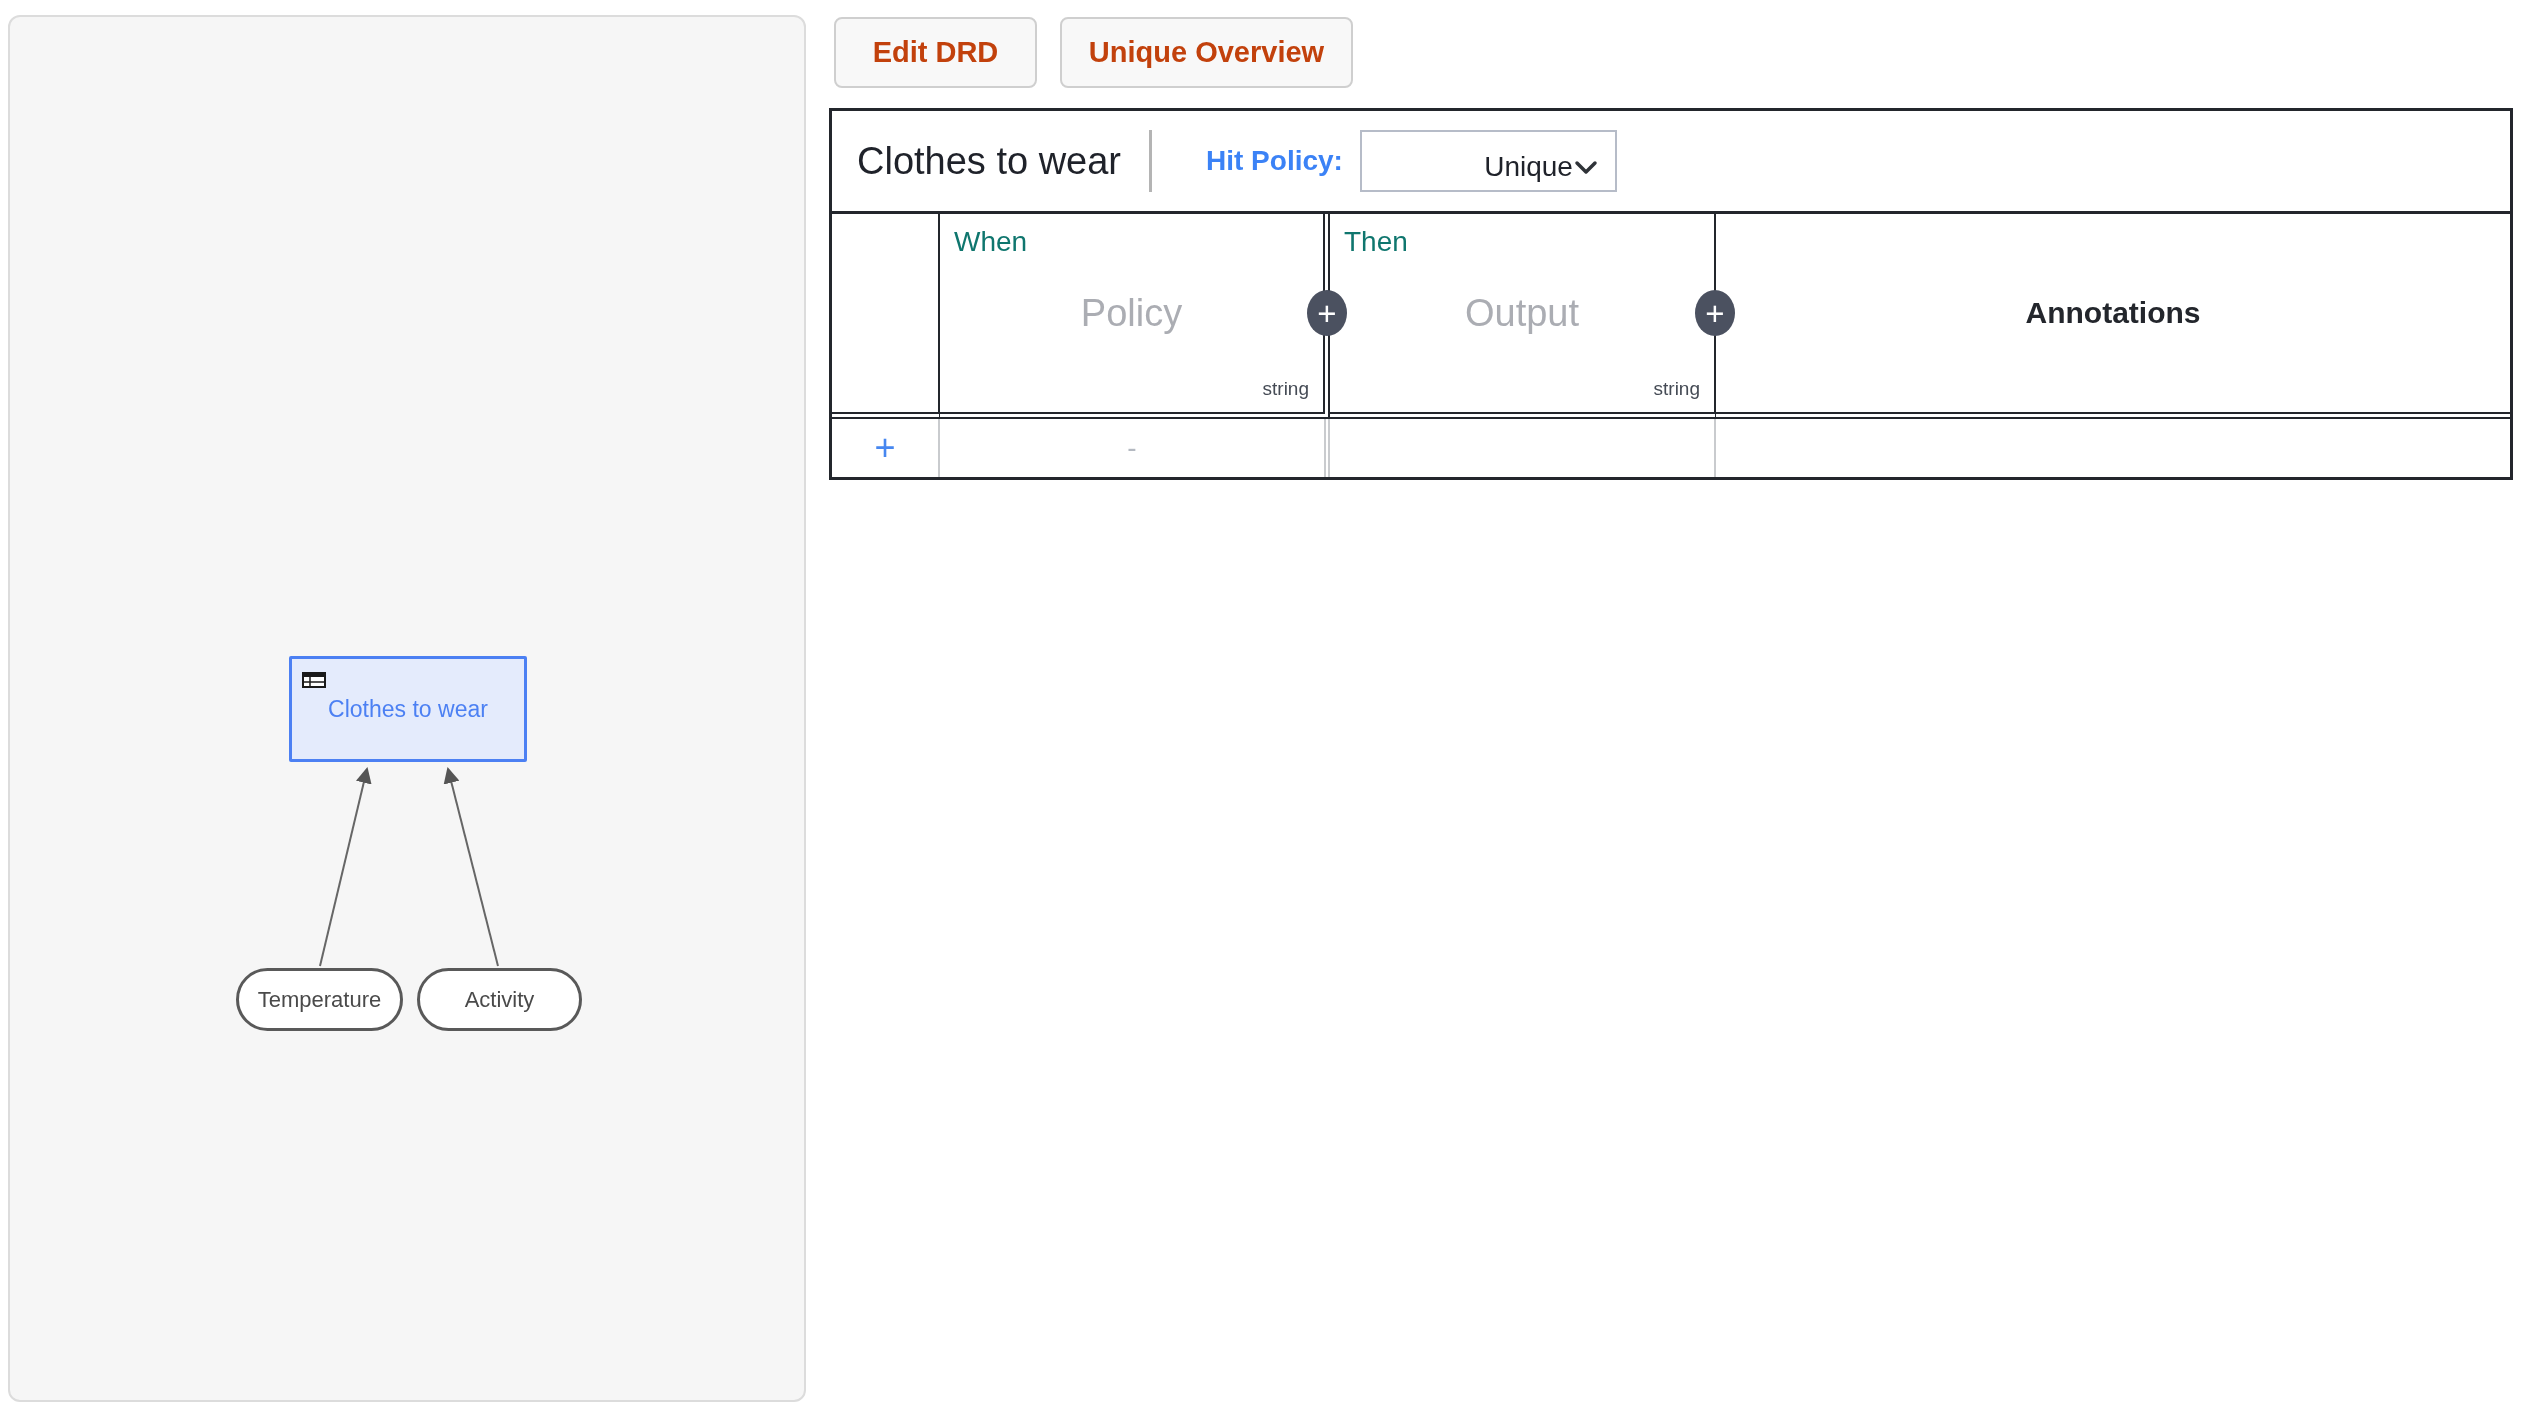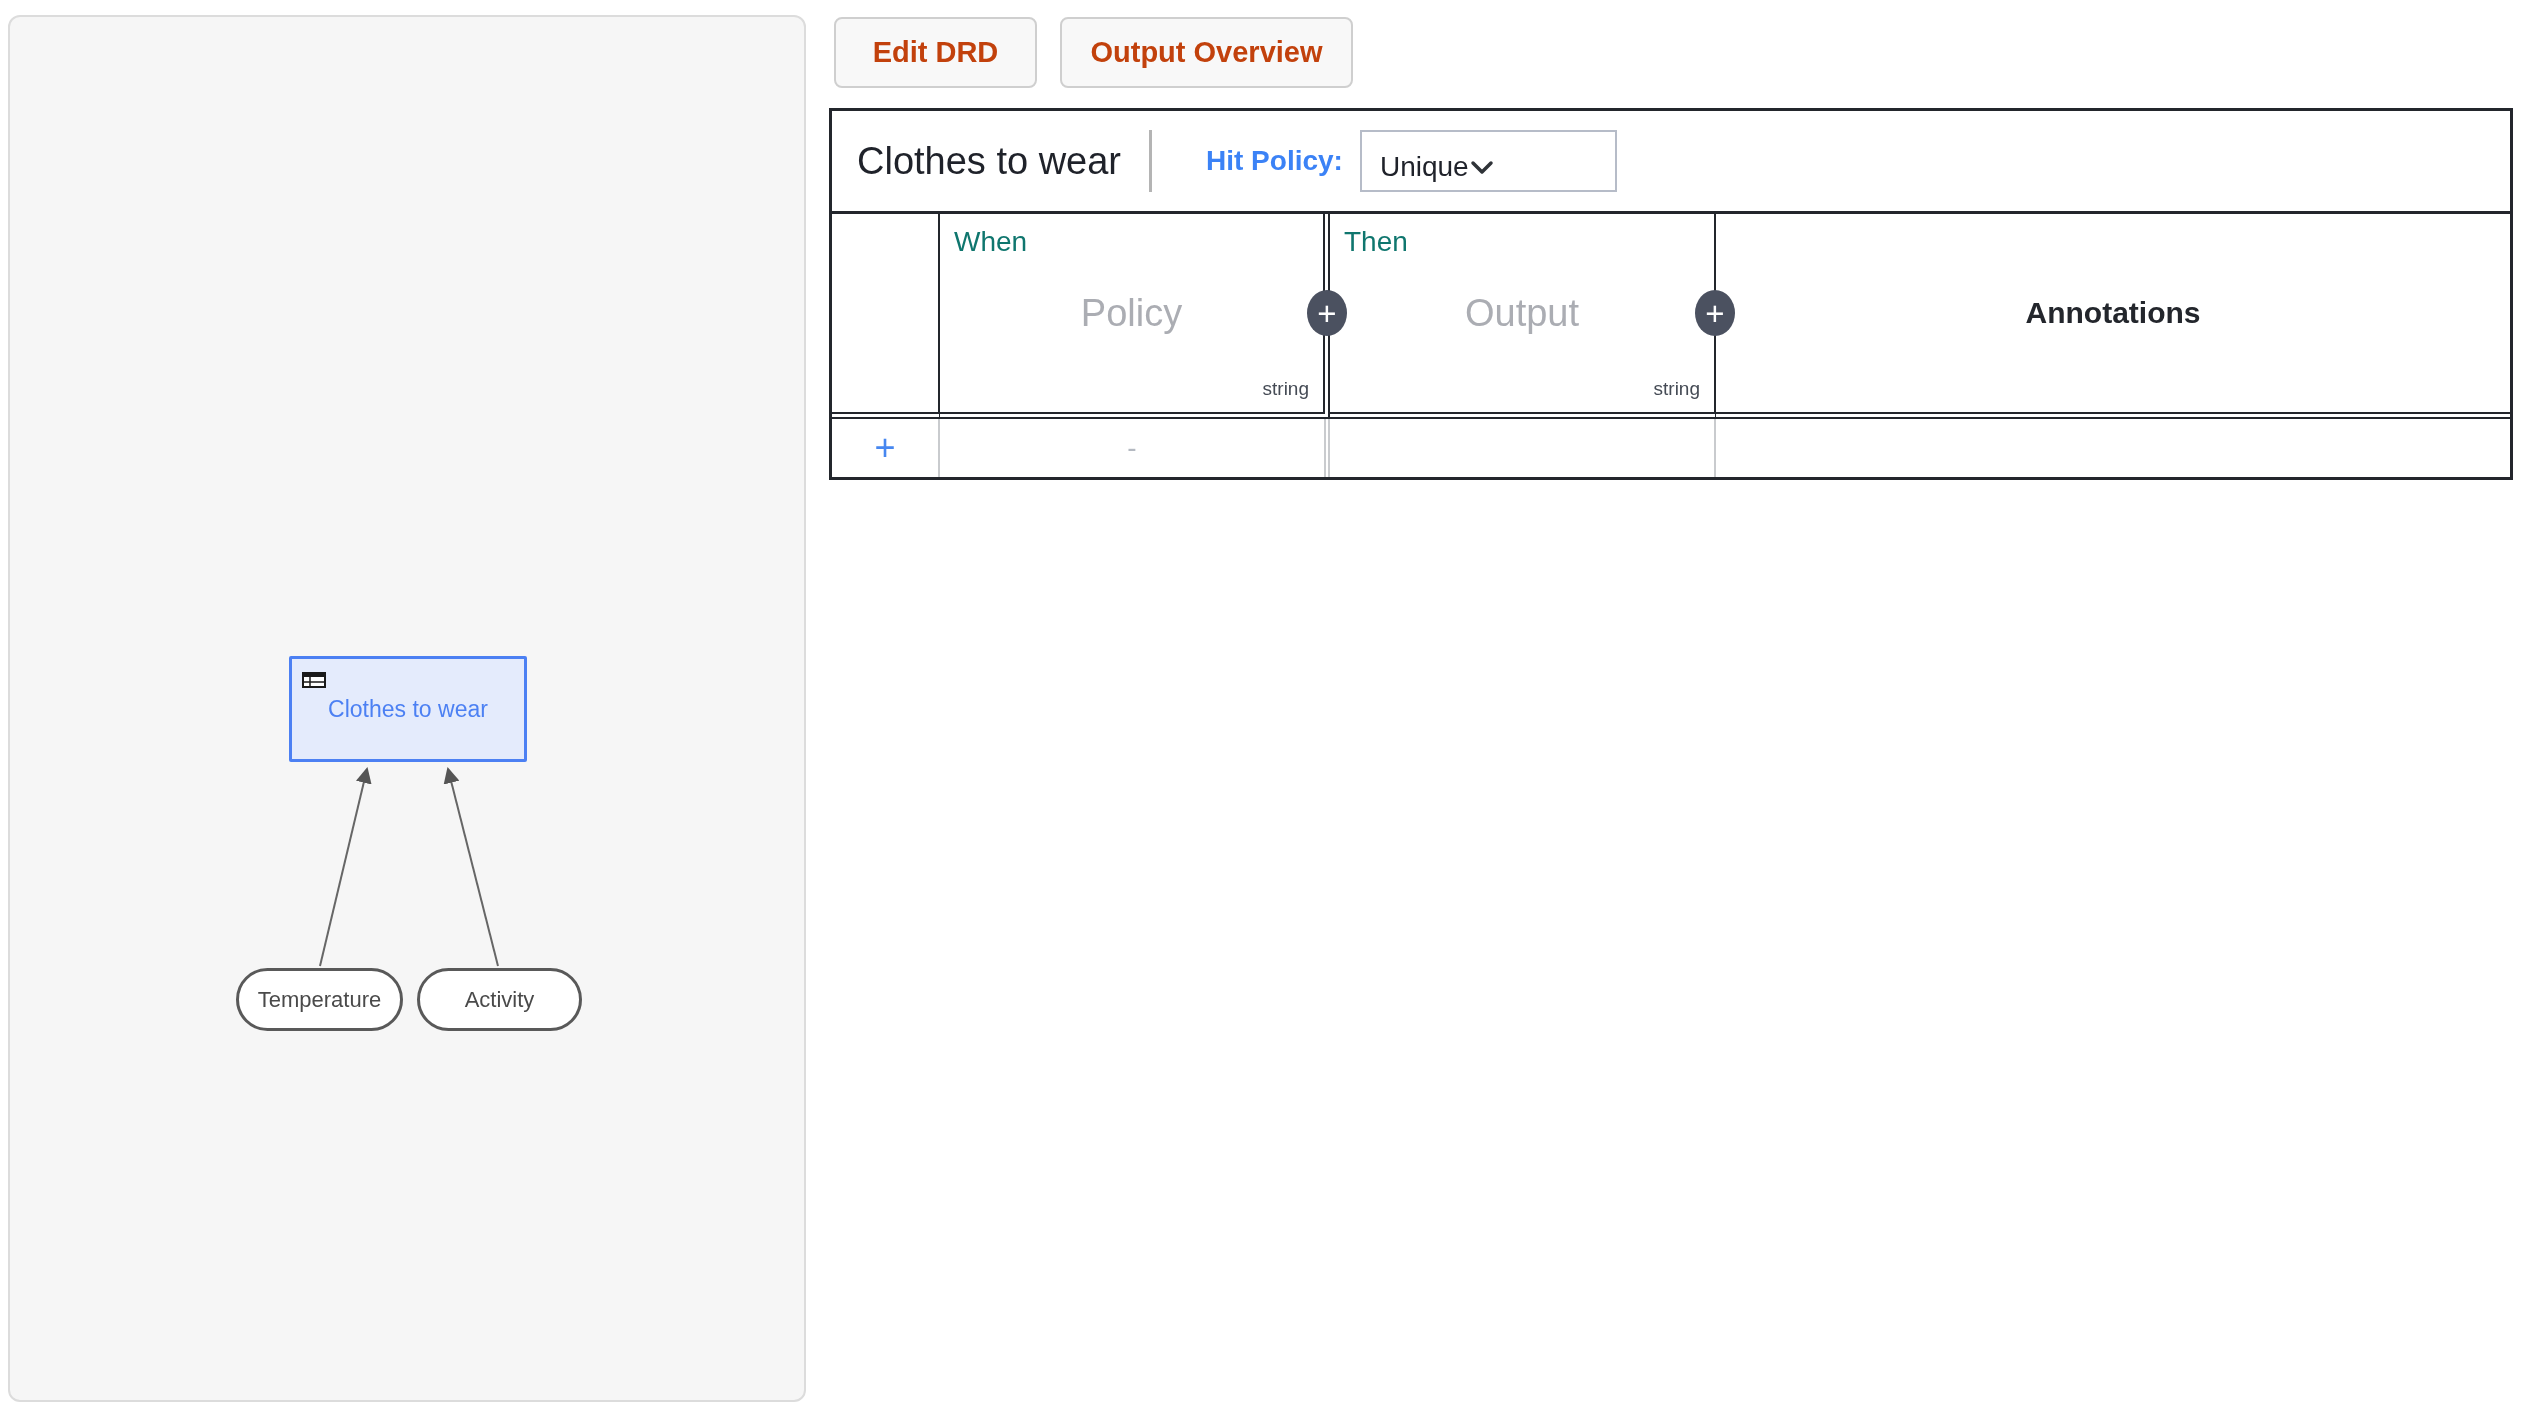--- a/index.html
+++ b/index.html
@@ -79,21 +79,21 @@
   .dt-title-divider {
     width: 3px; height: 62px; background: #b4b4b4;
     margin-left: 28px; margin-right: 26px;
   }
   .hit-policy-label { font-size: 28px; font-weight: bold; color: #3b82f6; margin-left: 28px; }
   .hit-policy-select {
     margin-left: 17px;
     width: 257px; height: 62px;
     border: 2px solid #b6bcc8;
     background: #ffffff;
-    display: flex; align-items: center; justify-content: flex-start;
+    display: flex; align-items: center; justify-content: flex-end;
     padding: 12px 16px 0 18px;
     font-size: 28px; color: #1f222a;
     cursor: pointer;
   }
 
   table.dt { border-collapse: separate; border-spacing: 0; width: 100%; table-layout: fixed; }
   table.dt td { box-sizing: border-box; background: #ffffff; }
 
   tr.dt-head td { height: 205px; position: relative; vertical-align: middle; }
   td.h-rowcol   { border-right: 2px solid #23262c; border-bottom: 7px double #23262c; }
@@ -157,21 +157,21 @@
       <span>Temperature</span>
     </div>
     <div class="input-node activity">
       <span>Activity</span>
     </div>
 
   </div>
 </div>
 
 <div class="toolbar-btn btn-edit-drd">Edit DRD</div>
-<div class="toolbar-btn btn-close-overview">Output Overview</div>
+<div class="toolbar-btn btn-close-overview">Unique Overview</div>
 
 <div class="dt-container">
 
   <div class="dt-titlebar">
     <span class="dt-title">Clothes to wear</span>
     <span class="dt-title-divider"></span>
     <span class="hit-policy-label">Hit Policy:</span>
     <div class="hit-policy-select">
       <span>Unique</span>
       <span>

